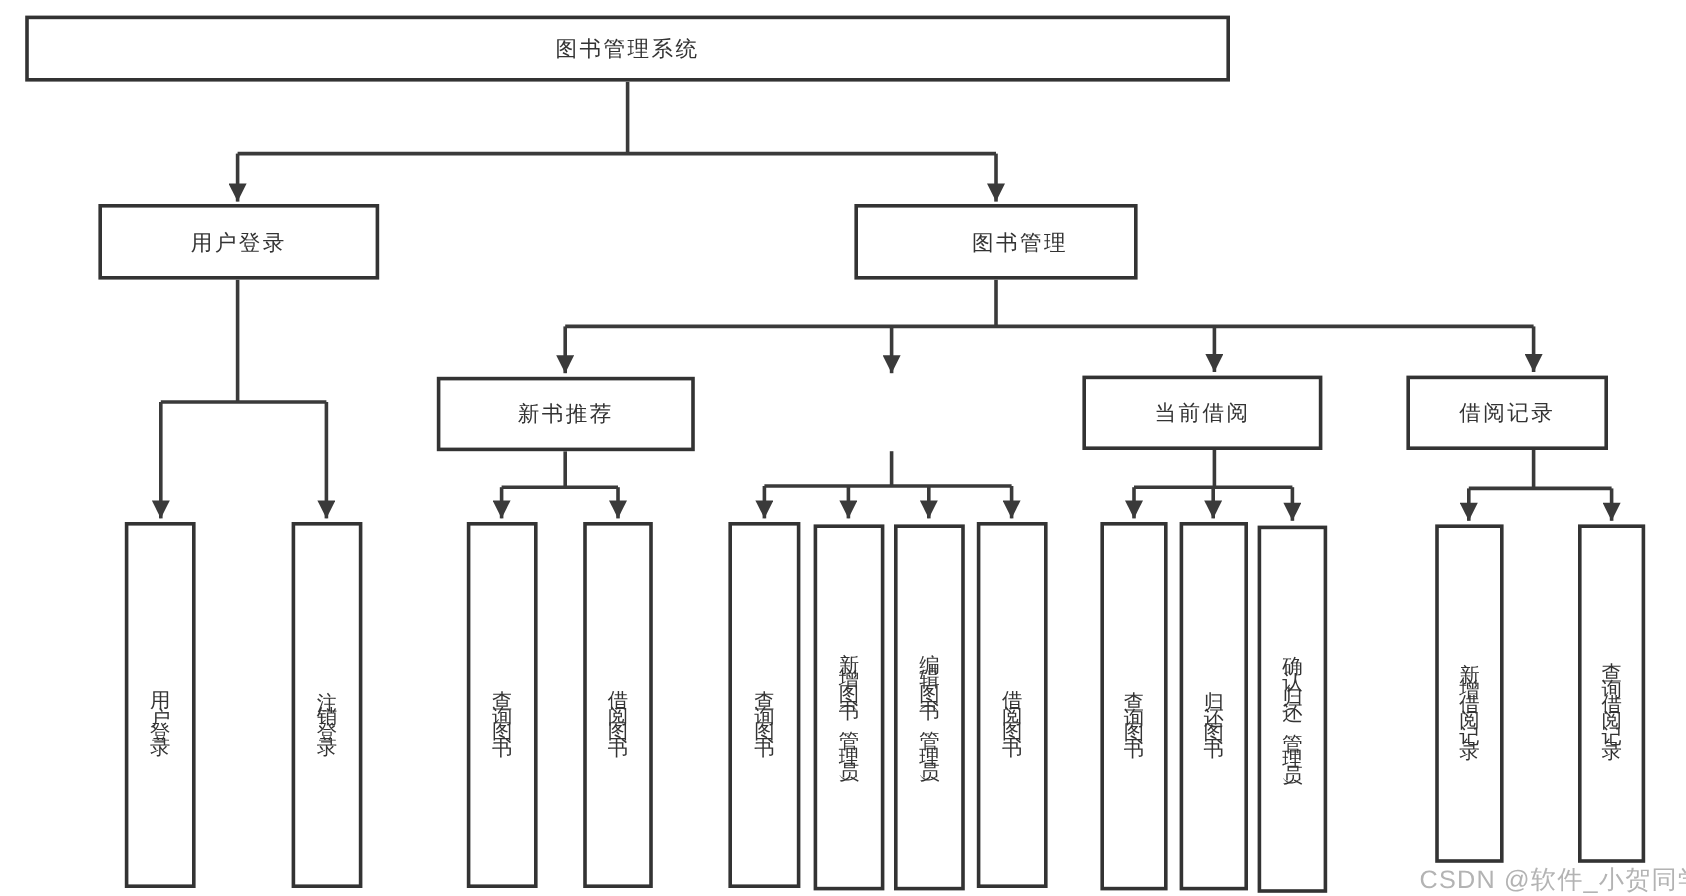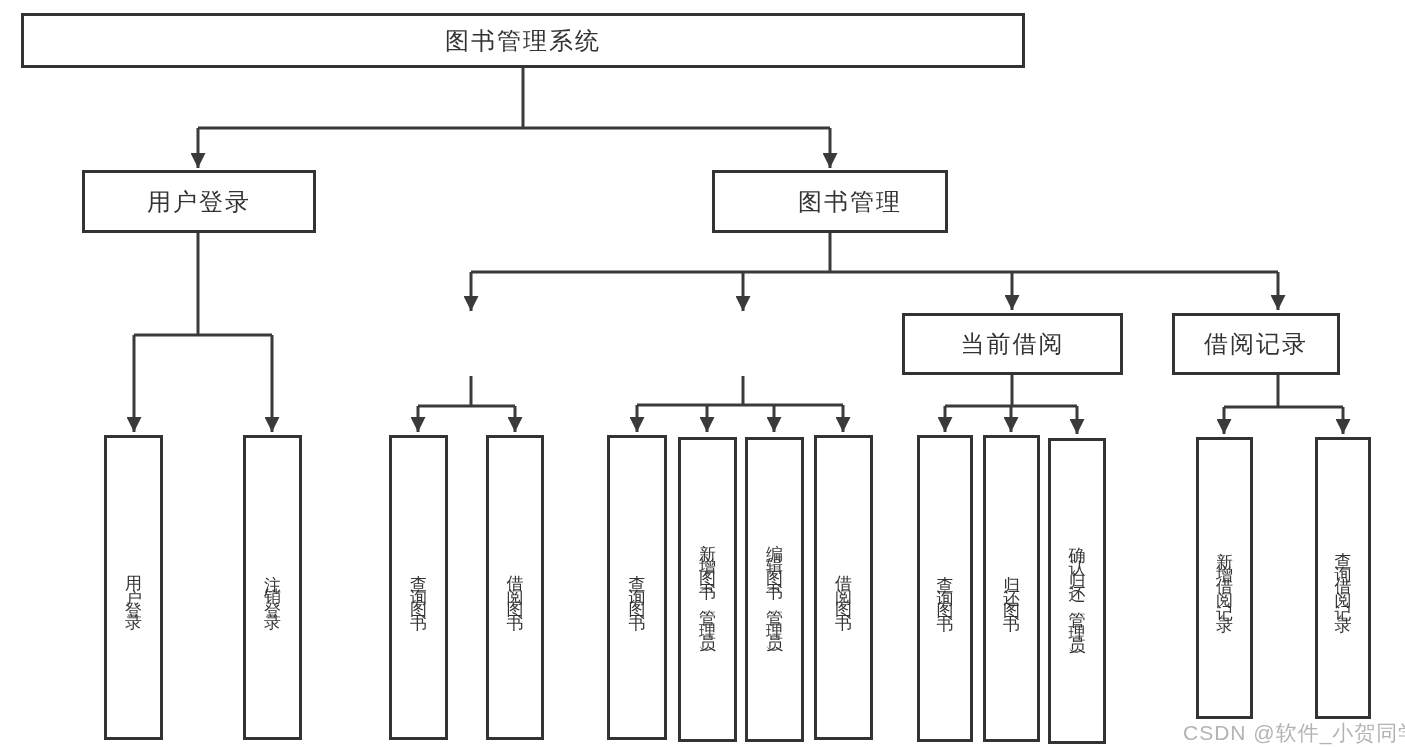--- a/index.html
+++ b/index.html
@@ -15,21 +15,21 @@
   .node{
     position:absolute;
     box-sizing:border-box;
     border:3px solid #333333;
     background:#ffffff;
     display:flex;
     align-items:center;
     justify-content:center;
   }
   .hnode{
-    font-size:24px;
+    font-size:18px;
     letter-spacing:2px;
     white-space:nowrap;
   }
   .vnode{
     writing-mode:vertical-rl;
     text-orientation:mixed;
     font-size:17px;
     letter-spacing:13px;
     line-height:1;
   }
@@ -96,21 +96,22 @@
       <path d="M1224 407 V434" marker-end="url(#arrowhead)"></path>
       <path d="M1343 407 V434" marker-end="url(#arrowhead)"></path>
     </g>
   </svg>
 
   <div class="node hnode" style="left:21px;top:13px;width:1004px;height:55px;">图书管理系统</div>
 
   <div class="node hnode" style="left:82px;top:170px;width:234px;height:63px;">用户登录</div>
   <div class="node hnode" style="left:712px;top:170px;width:236px;height:63px;padding-left:40px;">图书管理</div>
 
-  <div class="node hnode" style="left:902px;top:313px;width:221px;height:62px;">当前借阅</div>
+  <div class="node hnode" style="left:364px;top:314px;width:215px;height:62px;">新书推荐</div>
+  <div class="node hnode" style="left:902px;top:313px;width:200px;height:62px;">当前借阅</div>
   <div class="node hnode" style="left:1172px;top:313px;width:168px;height:62px;">借阅记录</div>
 
   <div class="node vnode" style="left:104px;top:435px;width:59px;height:305px;">用户登录</div>
   <div class="node vnode" style="left:243px;top:435px;width:59px;height:305px;">注销登录</div>
 
   <div class="node vnode" style="left:389px;top:435px;width:59px;height:305px;">查询图书</div>
   <div class="node vnode" style="left:486px;top:435px;width:58px;height:305px;">借阅图书</div>
 
   <div class="node vnode" style="left:607px;top:435px;width:60px;height:305px;">查询图书</div>
   <div class="node vnode" style="left:678px;top:437px;width:59px;height:305px;">新增图书（管理员）</div>

